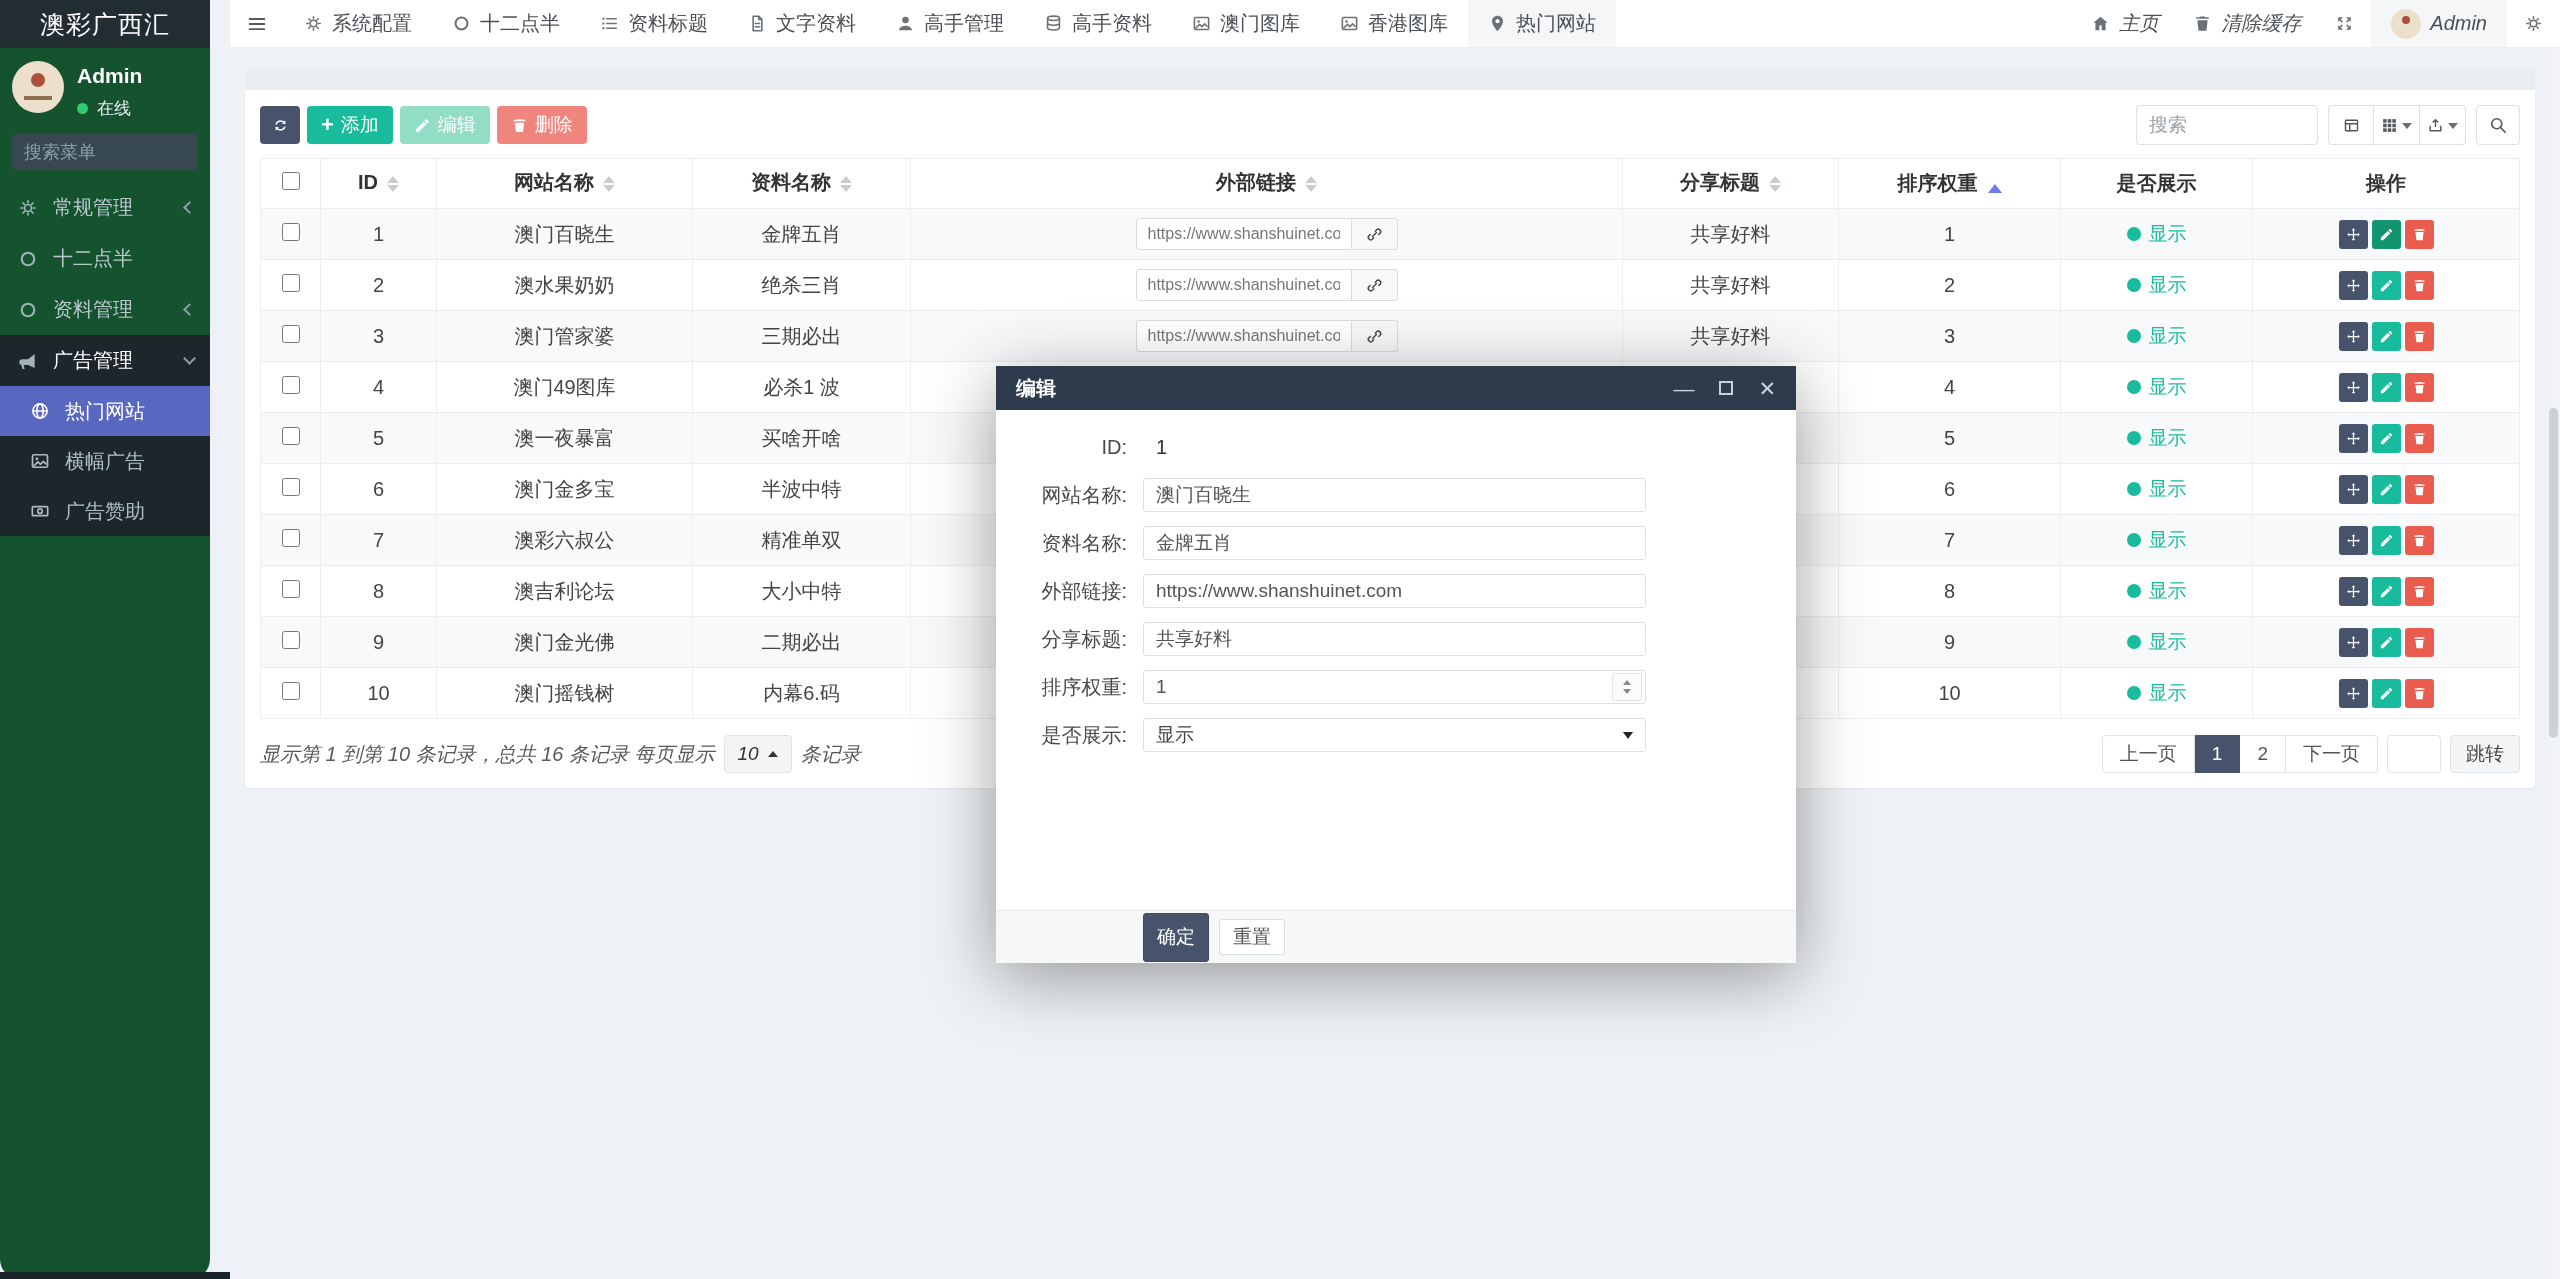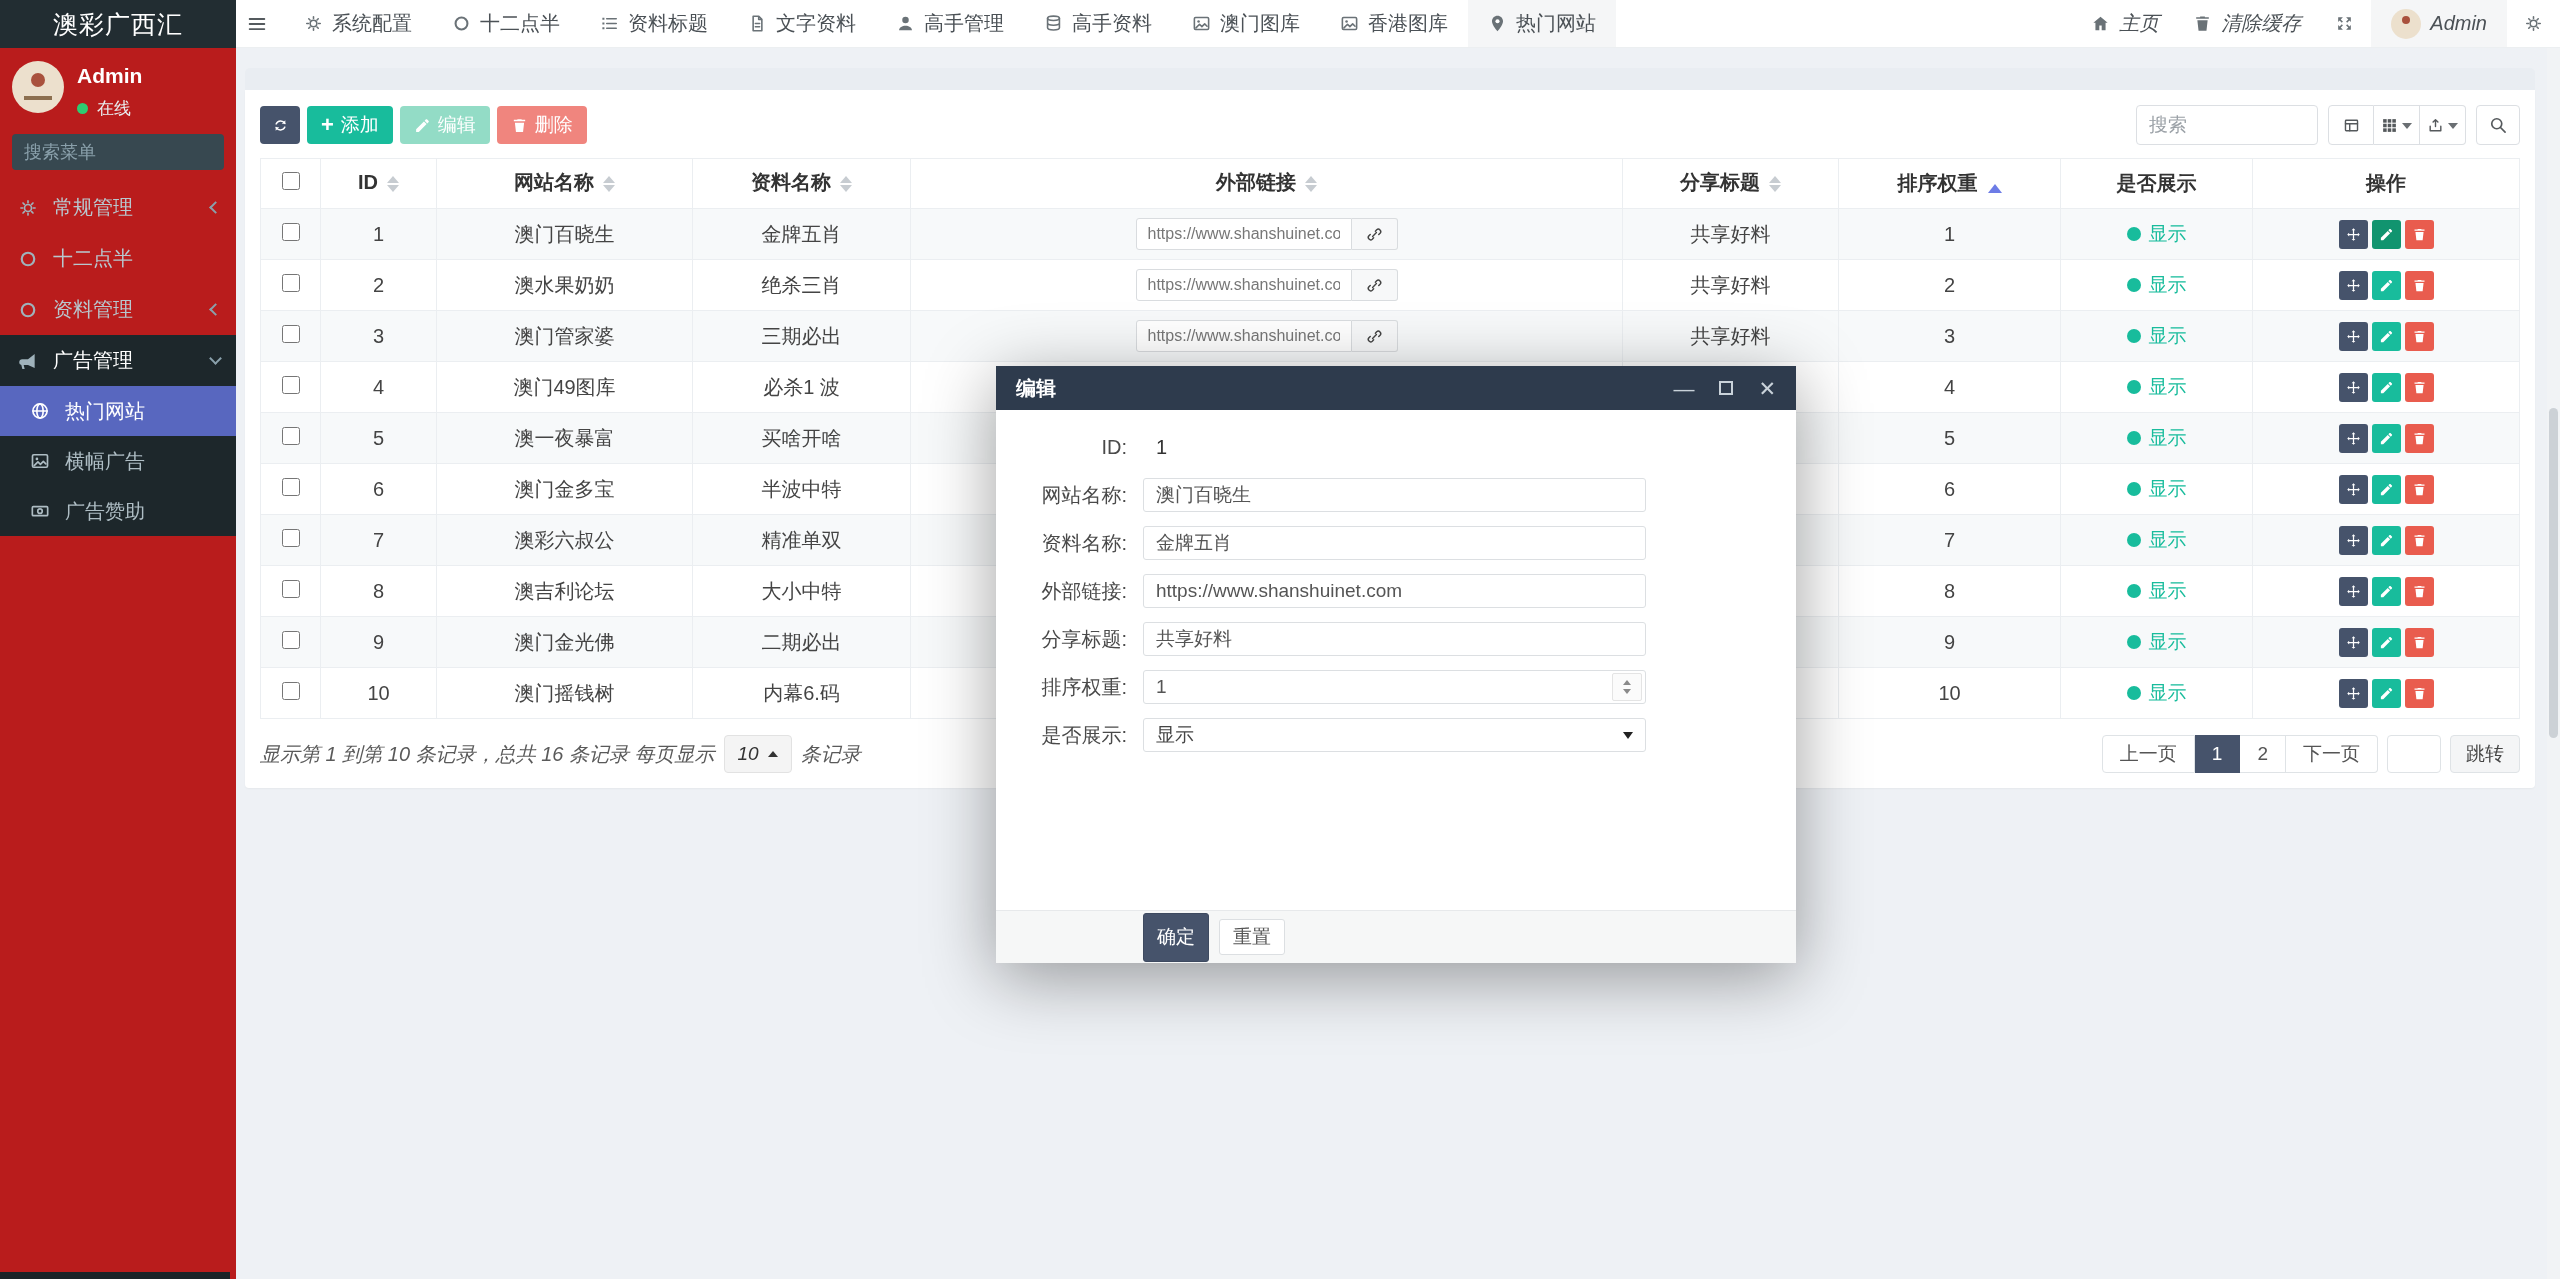--- a/index.html
+++ b/index.html
@@ -2,21 +2,21 @@
 <html><head>
 <meta charset="utf-8">
 <style>
 * { margin:0; padding:0; box-sizing:border-box; }
 html,body { width:2560px; height:1279px; }
 body { position:relative; overflow:hidden; background:#eef1f5; font-family:"Liberation Sans","DejaVu Sans",sans-serif; color:#444; }
 .i { width:20px; height:20px; display:block; }
 .st { fill:none; stroke:currentColor; stroke-width:2; stroke-linecap:round; stroke-linejoin:round; }
 
 
-.sidebar { position:absolute; left:0; top:0; width:236px; height:1279px; background:#b91c1c; z-index:3; }
+.sidebar { position:absolute; left:0; top:0; width:210px; height:1279px; background:#14532d; z-index:3;border-radius:20px; }
 .brand { height:48px; display:flex; align-items:center; justify-content:center; color:#fff; font-size:25px; letter-spacing:1px; background:#222d32; }
 .userpanel { display:flex; padding:13px 12px 8px; gap:13px; }
 .avatar { width:52px; height:52px; border-radius:50%; background:#ece0cd; position:relative; flex:0 0 auto; }
 .avatar::after { content:""; position:absolute; left:19px; top:12px; width:14px; height:14px; border-radius:50%; background:#a9513d; }
 .avatar::before { content:""; position:absolute; left:12px; bottom:13px; width:28px; height:4px; background:#8c6f4f; }
 .uinfo { padding-top:3px; }
 .uname { color:#fff; font-size:21px; font-weight:bold; }
 .ustatus { margin-top:9px; display:flex; align-items:center; gap:9px; color:#e8eef0; font-size:17px; }
 .odot { width:11px; height:11px; border-radius:50%; background:#2ecc71; }
 .sbsearch { margin:6px 12px 12px; height:36px; background:#374850; border-radius:4px; display:flex; align-items:center; padding:0 12px; }
@@ -117,21 +117,21 @@
 .jumpin { width:54px; height:38px; border:1px solid #dfe3e6; border-radius:4px; margin:0 9px; outline:none; font-size:19px; text-align:center; font-family:inherit; }
 .jumpbtn { height:38px; padding:0 15px; background:#f4f5f6; border:1px solid #dfe3e6; border-radius:4px; color:#444; font-size:19px; font-family:inherit; cursor:pointer; }
 
 
 .modal { position:absolute; left:996px; top:366px; width:800px; height:597px; background:#fff; border-radius:2px; box-shadow:0 14px 70px rgba(0,0,0,0.38); z-index:10; }
 .mhead { height:44px; background:#2e3b4d; display:flex; align-items:center; padding:0 20px; }
 .mtitle { color:#fff; font-size:20px; font-weight:bold; }
 .mhicons { margin-left:auto; display:flex; align-items:center; gap:25px; color:#c9d2da; }
 .mico { cursor:pointer; font-size:21px; line-height:1; }
 .maxbox { width:14px; height:14px; border:2px solid #c9d2da; }
-.mbody { padding-top:12px;margin-top:8px; }
+.mbody { padding-top:20px; }
 .frow { display:flex; align-items:center; height:34px; margin-bottom:14px; }
 .flabel { width:131px; text-align:right; font-size:20px; color:#4a4a4a; margin-right:16px; flex:0 0 auto; }
 .fstatic { font-size:20px; color:#333; padding-left:13px; }
 .finput { width:503px; height:34px; border:1px solid #dcdfe2; border-radius:3px; padding:0 12px; font-size:19px; color:#555; font-family:inherit; outline:none; }
 .fiwrap { position:relative; width:503px; }
 .fiwrap .finput { width:100%; }
 .spin { position:absolute; right:4px; top:3px; width:30px; height:28px; border:1px solid #e4e4e4; background:#fbfbfb; border-radius:2px; display:flex; flex-direction:column; align-items:center; justify-content:center; gap:4px; cursor:pointer; }
 .sp-u { width:0; height:0; border:4px solid transparent; border-bottom:5px solid #8a8a8a; }
 .sp-d { width:0; height:0; border:4px solid transparent; border-top:5px solid #8a8a8a; }
 .fselect { width:503px; height:34px; border:1px solid #dcdfe2; border-radius:3px; display:flex; align-items:center; padding:0 12px; font-size:19px; color:#444; cursor:pointer; }

